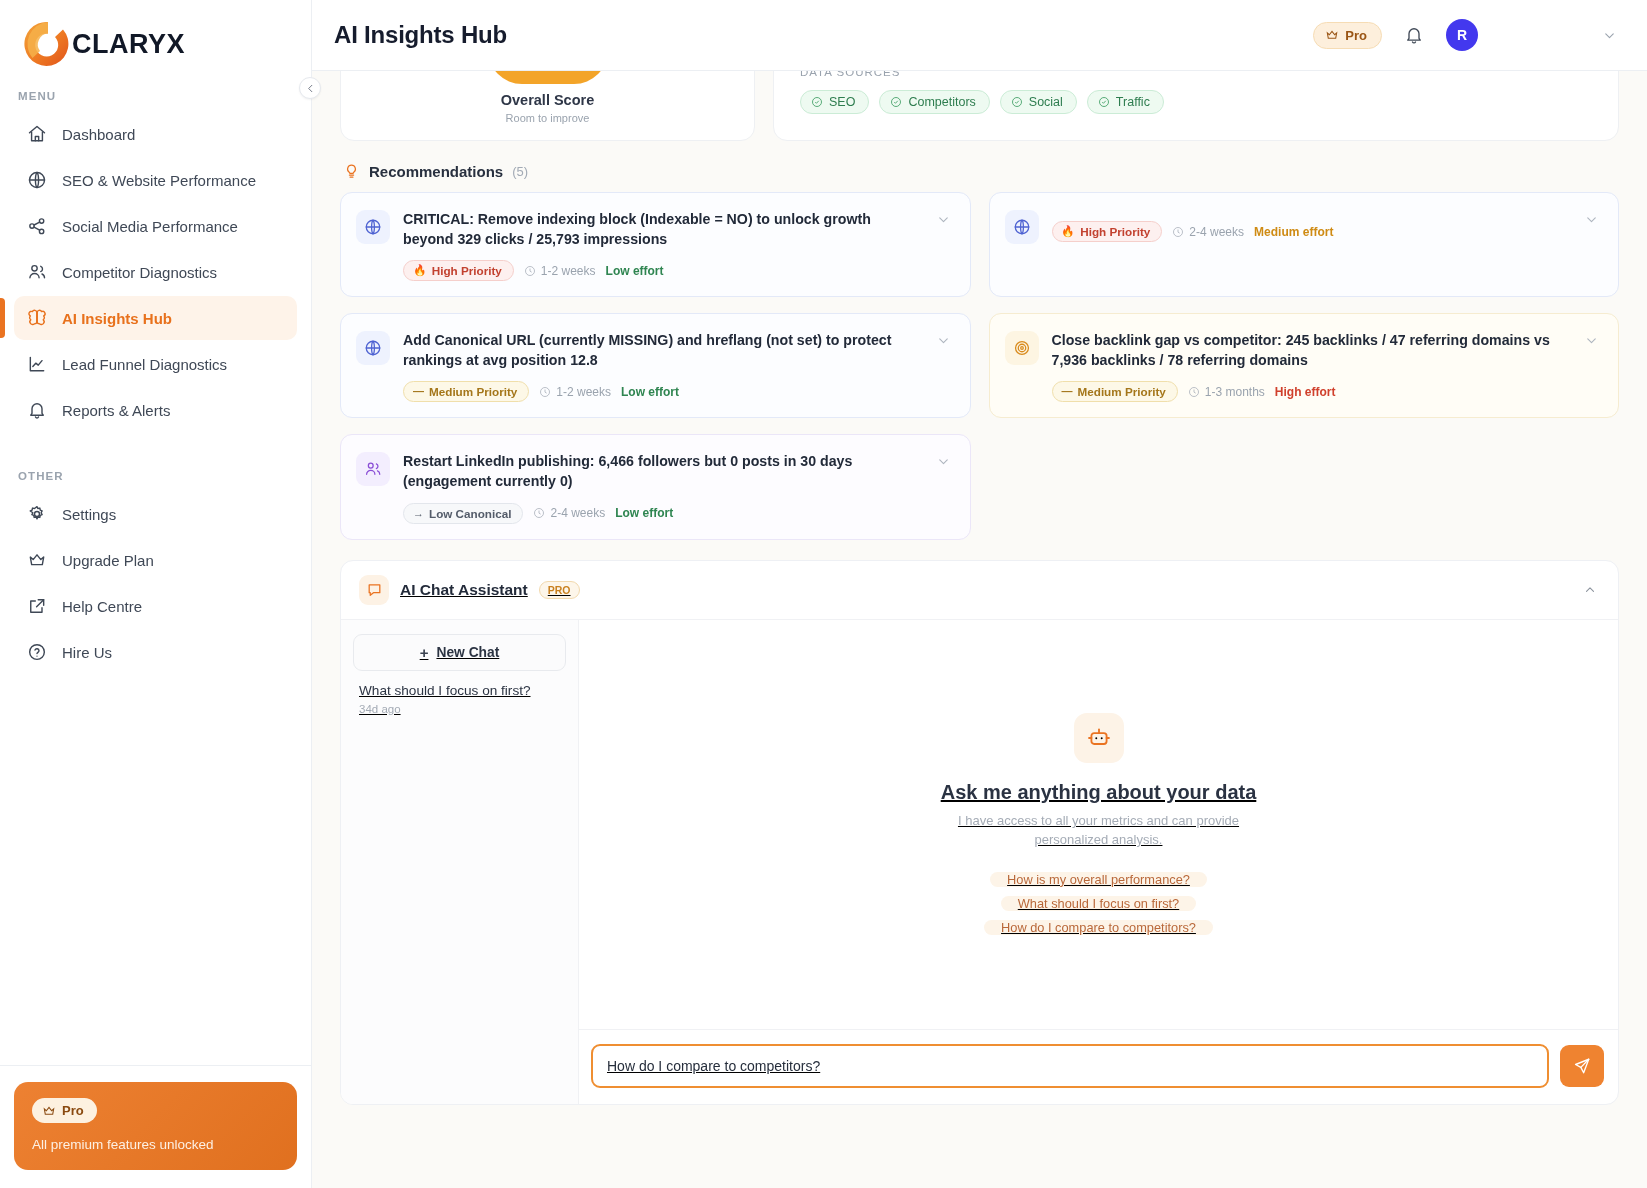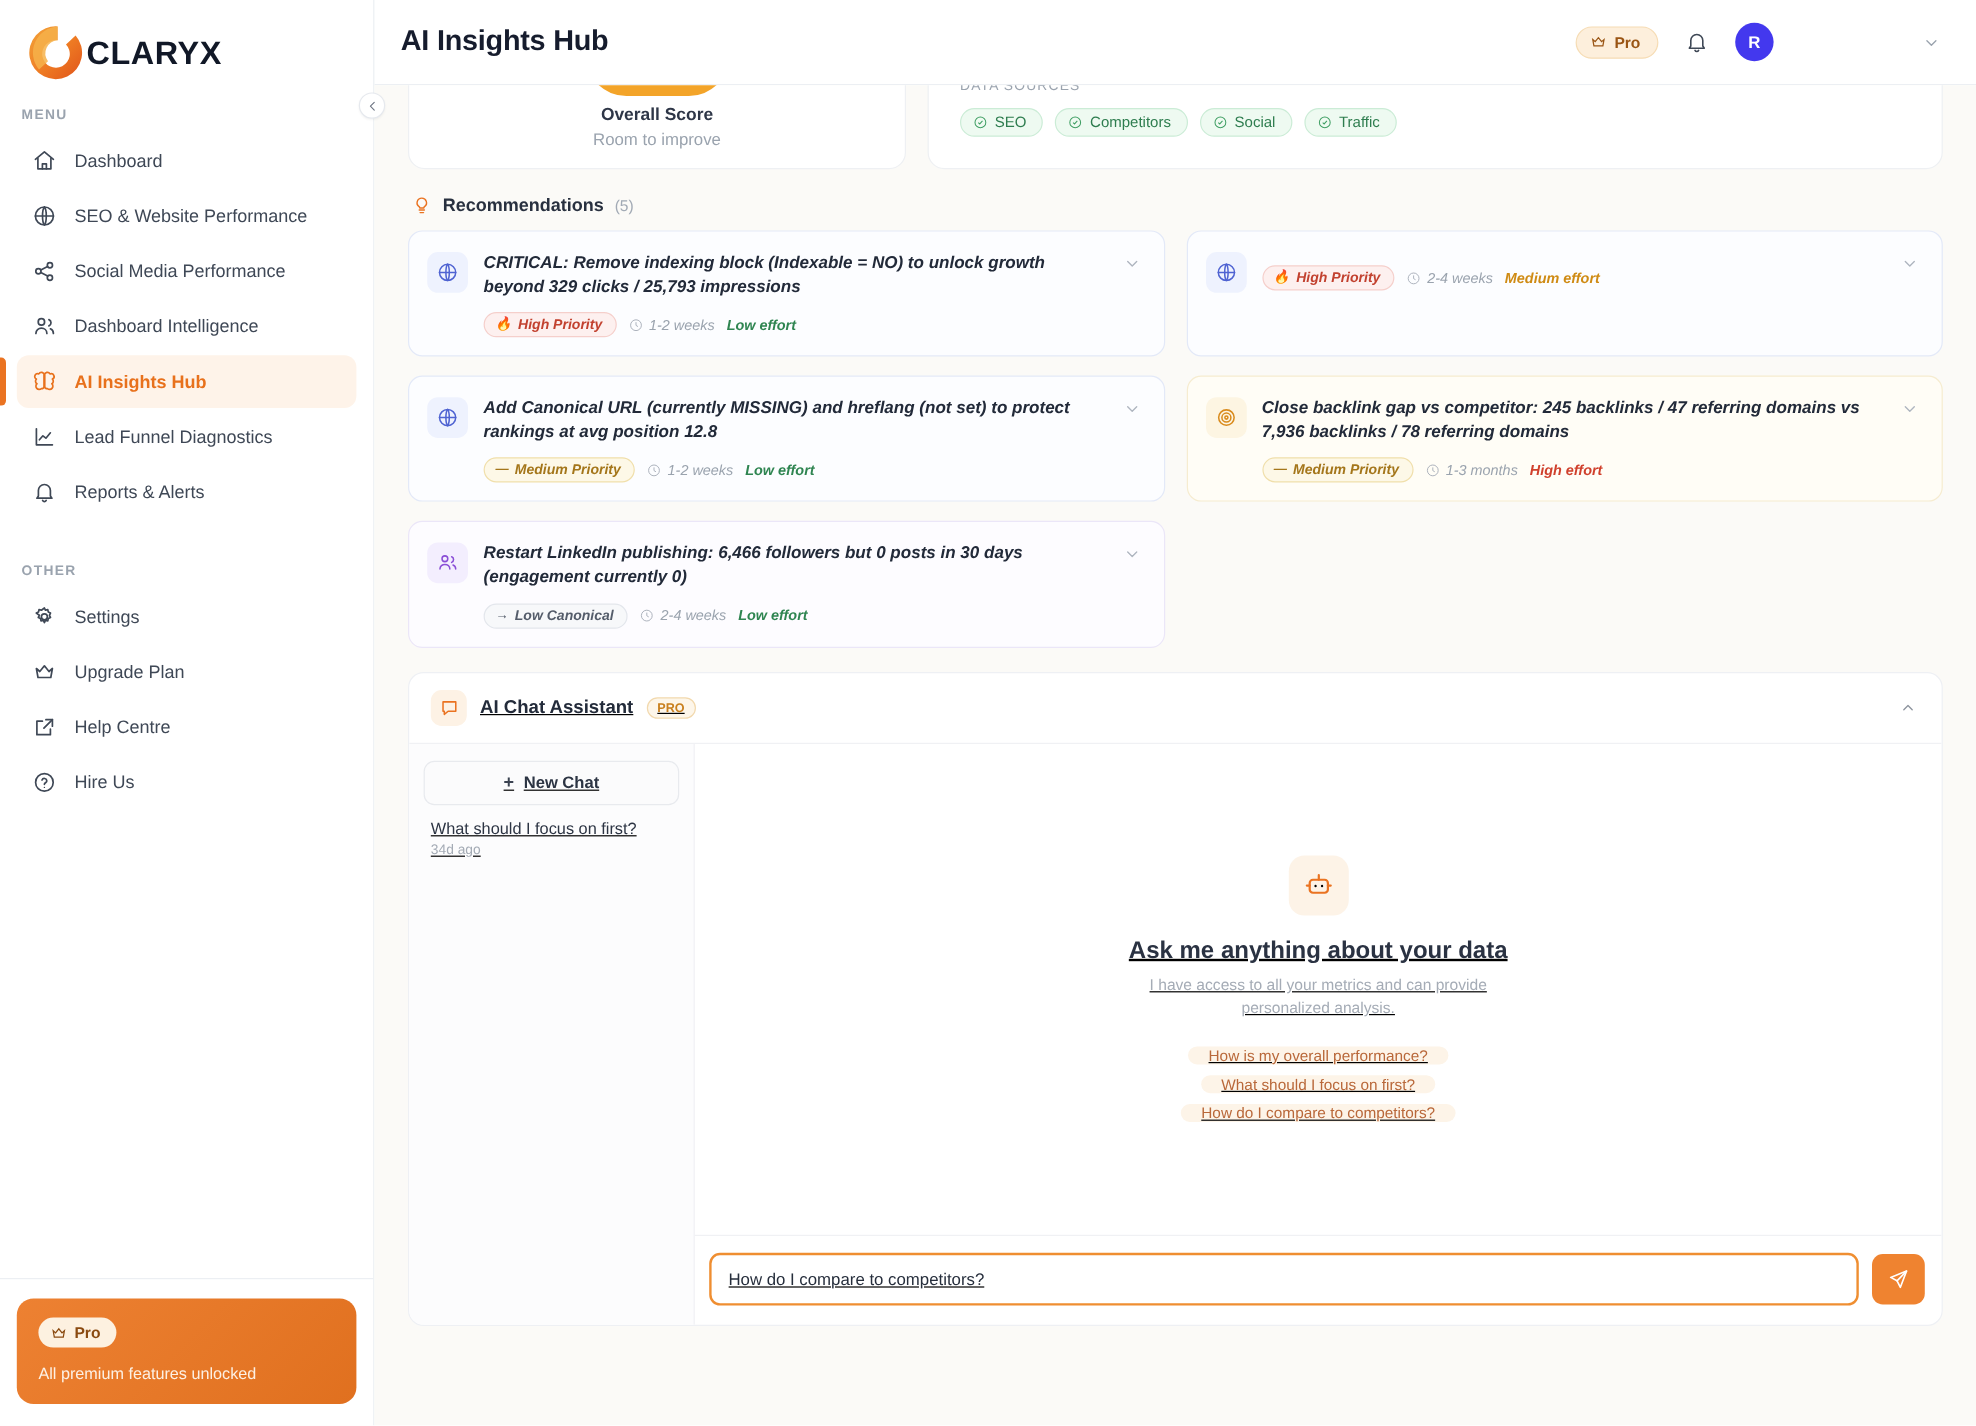--- a/index.html
+++ b/index.html
@@ -103,42 +103,42 @@
   .score-card {
     width: 415px; background: #fff; border: 1px solid #eef0f3; border-radius: 14px;
     height: 98px; margin-top: -28px; display: flex; flex-direction: column;
     align-items: center; justify-content: flex-end; padding-bottom: 16px; overflow: hidden;
   }
   .gauge {
     width: 120px; height: 34px; margin-bottom: 8px;
     border-radius: 0 0 120px 120px; background: #f3a429;
   }
   .score-label { font-size: 14.5px; font-weight: 700; color: #2e3647; }
-  .score-sub { font-size: 14px; color: #9aa3ae; margin-top: 4px; }
+  .score-sub { font-size: 11px; color: #9aa3ae; margin-top: 4px; }
   .sources-card {
     flex: 1 1 auto; background: #fff; border: 1px solid #eef0f3; border-radius: 14px;
     height: 98px; margin-top: -28px; padding: 22px 26px 0; overflow: hidden;
   }
   .sources-title { font-size: 11.5px; letter-spacing: 1px; color: #9aa3ae; font-weight: 500; }
   .chips { display: flex; gap: 10px; margin-top: 12px; }
   .chip-src {
     display: inline-flex; align-items: center; gap: 6px;
     background: #eefaf1; border: 1px solid #cbecd6; color: #2e7d4f;
     font-size: 12.5px; border-radius: 999px; padding: 4px 13px 4px 10px; cursor: pointer;
   }
   .chip-src svg { width: 12px; height: 12px; stroke: #3f9e63; fill: none; stroke-width: 1.7; }
 
   
   .rec-head { display: flex; align-items: center; gap: 9px; margin: 22px 0 12px 3px; }
   .rec-head .bulb { width: 17px; height: 17px; display: inline-flex; }
   .rec-head .bulb svg { width: 17px; height: 17px; stroke: #ea7321; fill: none; stroke-width: 1.7; stroke-linecap: round; stroke-linejoin: round; }
   .rec-title { font-size: 15px; font-weight: 700; color: #28303f; }
   .rec-count { font-size: 13px; color: #a2aab5; }
 
-  .rec-grid { display: grid; grid-template-columns: 1fr 1fr; gap: 16px 18px; font-style: italic; }
+  .rec-grid { display: grid; grid-template-columns: 1fr 1fr; gap: 16px 18px; }
   .rec-card {
     background: #fff; border-radius: 12px; padding: 17px 16px 15px 15px;
     display: flex; gap: 13px; align-items: flex-start; cursor: pointer;
     border: 1px solid #eef0f4; min-height: 94px;
   }
   .rec-card.hi { border-color: #e3e9f8; background: #fcfdff; }
   .rec-card.med-amber { border-color: #f6ecd0; background: #fffdf6; }
   .rec-card.purple { border-color: #ebe6f8; background: #fdfcff; }
   .rec-ico {
     width: 34px; height: 34px; border-radius: 9px; flex: 0 0 34px;
@@ -287,21 +287,21 @@
         <span>Social Media Performance</span>
       </div>
       <div class="nav-item">
         <span class="ico">
             <svg viewBox="0 0 24 24">
               <circle cx="9" cy="7.5" r="3.2"></circle>
               <path d="M3.5 19c0-3.2 2.6-5.2 5.5-5.2s5.5 2 5.5 5.2"></path>
               <path d="M16.5 5.2a3.4 3.4 0 0 1 0 6.3M18 14.4c2 .8 3 2.5 3 4.6"></path>
             </svg>
           </span>
-        <span>Dashboard Intelligence</span>
+        <span>Competitor Diagnostics</span>
       </div>
       <div class="nav-item active">
         <span class="ico">
             <svg viewBox="0 0 24 24">
               <path d="M12 5.5a3 3 0 0 0-5.6-1.2A2.8 2.8 0 0 0 4 9.5a2.9 2.9 0 0 0 .6 4.6A3 3 0 0 0 9 19a3 3 0 0 0 3-2.2Z"></path>
               <path d="M12 5.5a3 3 0 0 1 5.6-1.2A2.8 2.8 0 0 1 20 9.5a2.9 2.9 0 0 1-.6 4.6A3 3 0 0 1 15 19a3 3 0 0 1-3-2.2Z"></path>
               <path d="M12 5.5v11.3"></path>
             </svg>
           </span>
         <span>AI Insights Hub</span>

